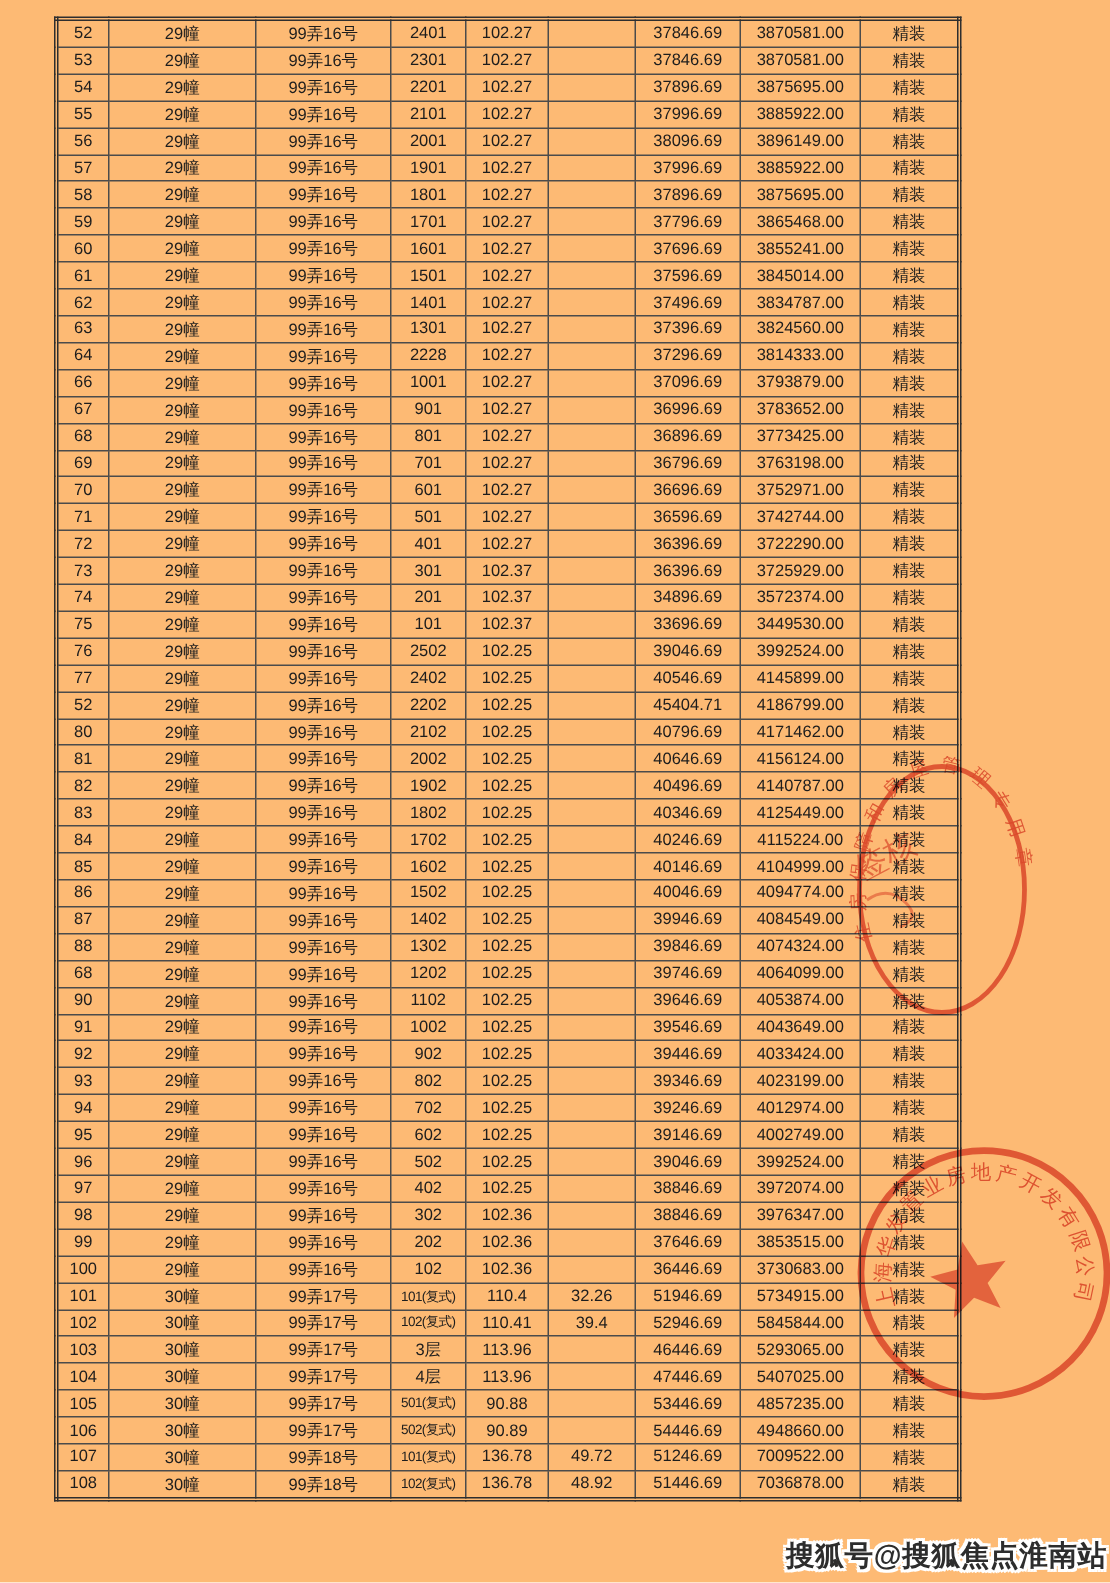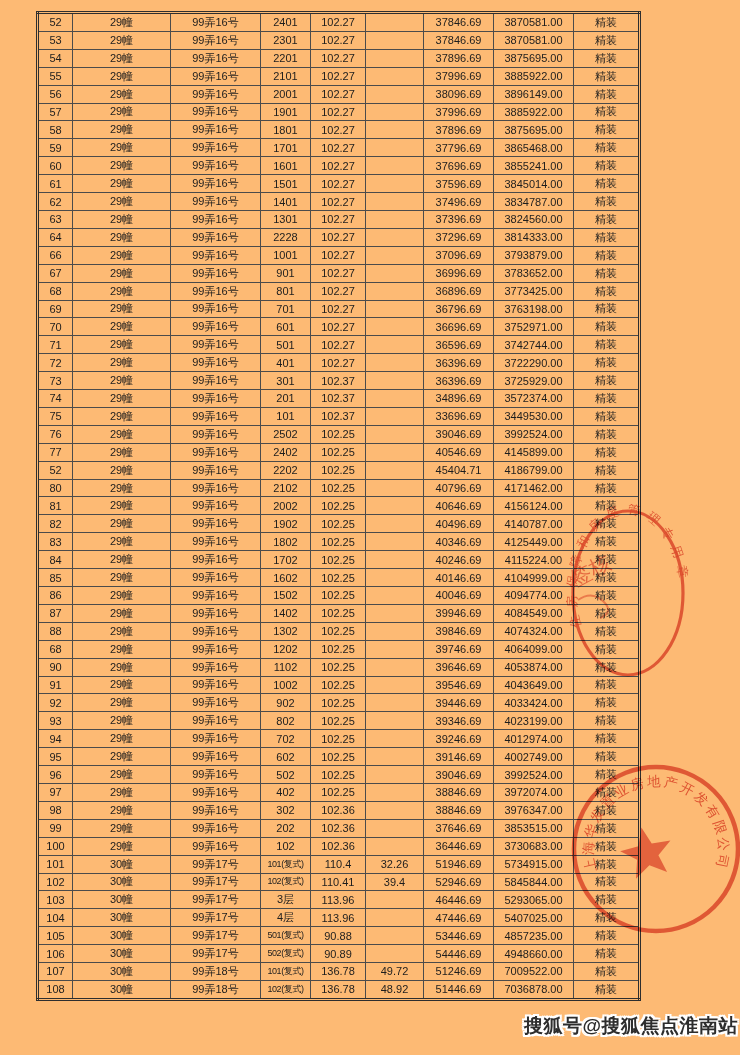--- a/index.html
+++ b/index.html
@@ -35,21 +35,21 @@
     position:absolute;
     mix-blend-mode:multiply;
     opacity:0.92;
     pointer-events:none;
   }
   .stamp-upper{left:566px;top:504px;}
   .stamp-lower{left:569px;top:762px;}
   
   .watermark{
     position:absolute;
-    right:2px;bottom:16px;
+    right:2px;bottom:5px;
     font-size:19px;
     font-weight:bold;
     letter-spacing:0.5px;
     color:#2d2d2d;
     text-shadow:
       -2px -2px 0 #fff, 2px -2px 0 #fff, -2px 2px 0 #fff, 2px 2px 0 #fff,
       -2px 0 0 #fff, 2px 0 0 #fff, 0 -2px 0 #fff, 0 2px 0 #fff;
     z-index:30;
   }
 </style>

